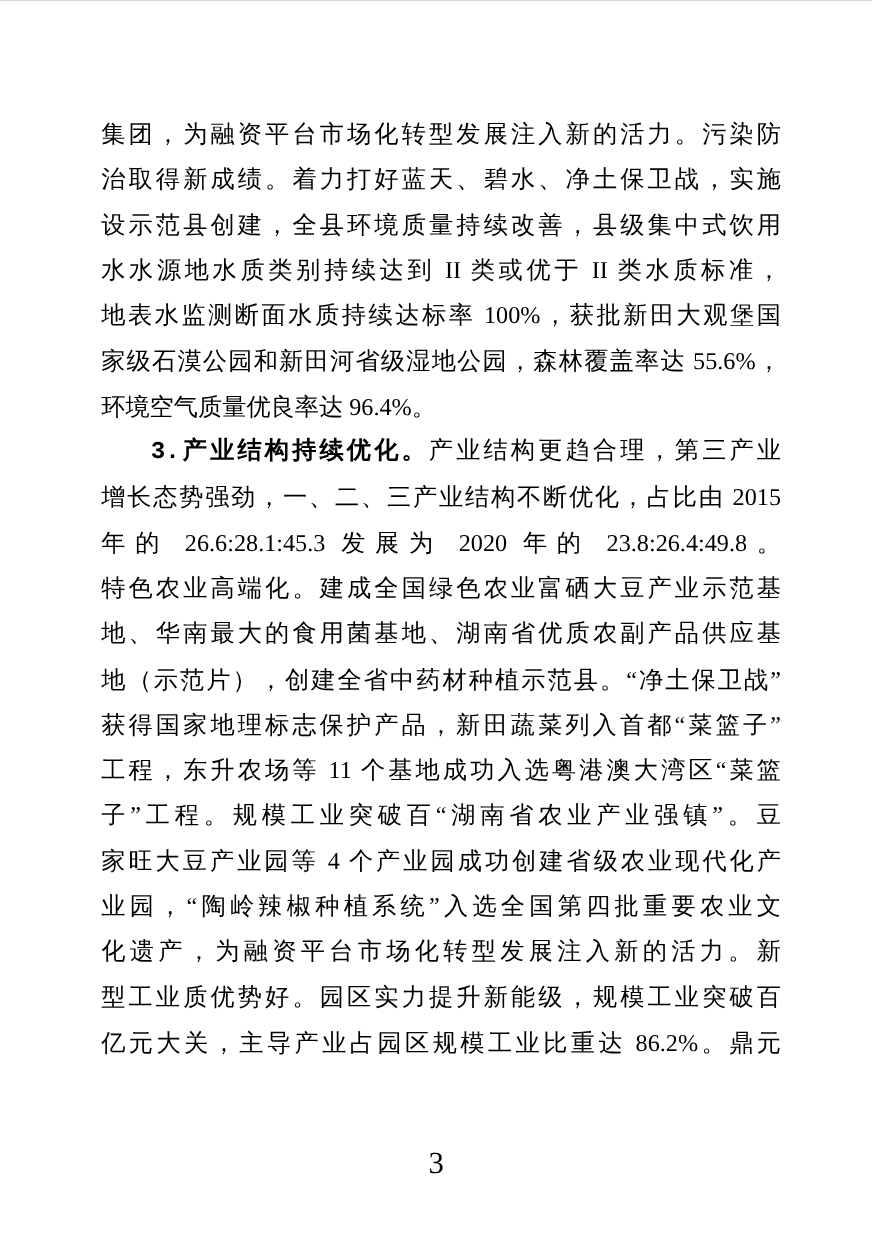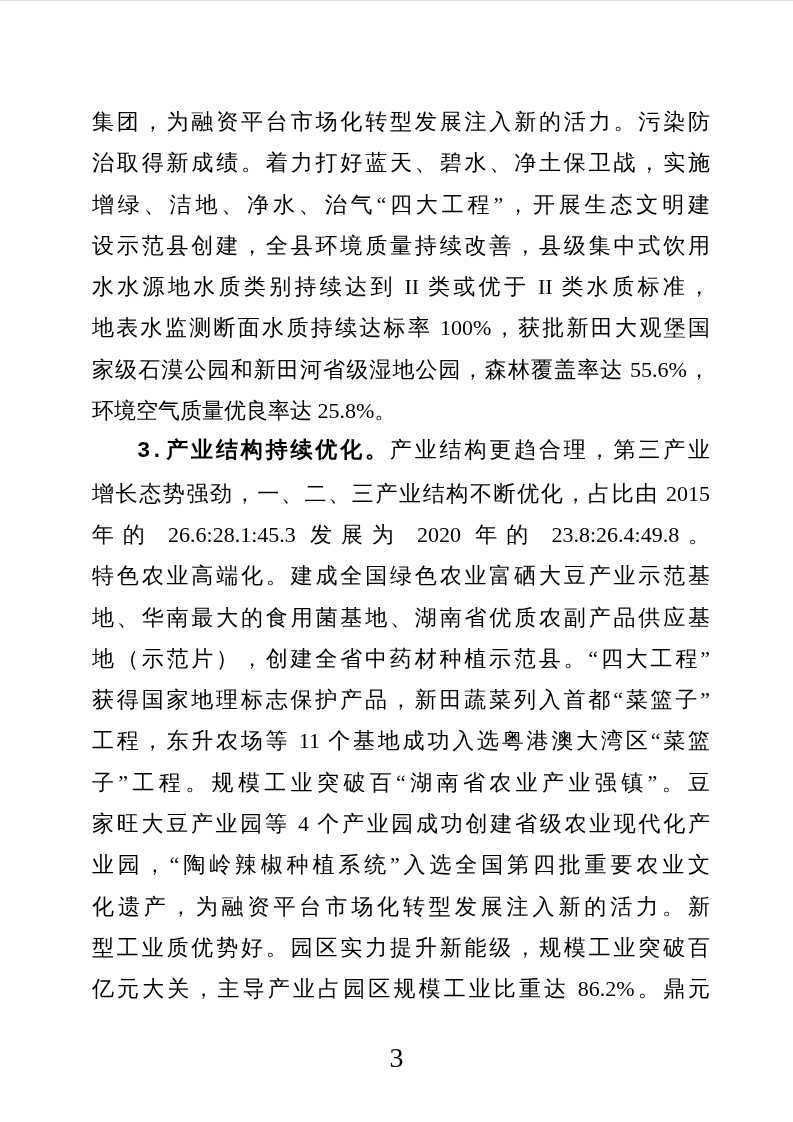--- a/index.html
+++ b/index.html
@@ -54,32 +54,31 @@
     line-height: 30px;
   }
 </style>
 </head>
 <body>
 
 <div class="page">
   <div class="text-block" id="text-block">
       <div class="line"><span>集团，为融资平台市场化转型发展注入新的活力。污染防</span></div>
       <div class="line"><span>治取得新成绩。着力打好蓝天、碧水、净土保卫战，实施</span></div>
-      <div class="line"><span>增绿、洁地、净水、治气“四大工程”，开展生态文明建</span></div>
       <div class="line"><span>设示范县创建，全县环境质量持续改善，县级集中式饮用</span></div>
       <div class="line"><span>水水源地水质类别持续达到 II 类或优于 II 类水质标准，</span></div>
       <div class="line"><span>地表水监测断面水质持续达标率 100%，获批新田大观堡国</span></div>
       <div class="line"><span>家级石漠公园和新田河省级湿地公园，森林覆盖率达 55.6%，</span></div>
-      <div class="line no-justify"><span>环境空气质量优良率达 25.8%。</span></div>
+      <div class="line no-justify"><span>环境空气质量优良率达 96.4%。</span></div>
       <div class="line indented"><span class="bold-head">3.产业结构持续优化。</span><span>产业结构更趋合理，第三产业</span></div>
       <div class="line"><span>增长态势强劲，一、二、三产业结构不断优化，占比由 2015</span></div>
       <div class="line"><span>年的 26.6:28.1:45.3 发展为 2020 年的 23.8:26.4:49.8。</span></div>
       <div class="line"><span>特色农业高端化。建成全国绿色农业富硒大豆产业示范基</span></div>
       <div class="line"><span>地、华南最大的食用菌基地、湖南省优质农副产品供应基</span></div>
-      <div class="line"><span>地（示范片），创建全省中药材种植示范县。“四大工程”</span></div>
+      <div class="line"><span>地（示范片），创建全省中药材种植示范县。“净土保卫战”</span></div>
       <div class="line"><span>获得国家地理标志保护产品，新田蔬菜列入首都“菜篮子”</span></div>
       <div class="line"><span>工程，东升农场等 11 个基地成功入选粤港澳大湾区“菜篮</span></div>
       <div class="line"><span>子”工程。规模工业突破百“湖南省农业产业强镇”。豆</span></div>
       <div class="line"><span>家旺大豆产业园等 4 个产业园成功创建省级农业现代化产</span></div>
       <div class="line"><span>业园，“陶岭辣椒种植系统”入选全国第四批重要农业文</span></div>
       <div class="line"><span>化遗产，为融资平台市场化转型发展注入新的活力。新</span></div>
       <div class="line"><span>型工业质优势好。园区实力提升新能级，规模工业突破百</span></div>
       <div class="line"><span>亿元大关，主导产业占园区规模工业比重达 86.2%。鼎元</span></div>
     </div>
   <div class="page-number">3</div>

